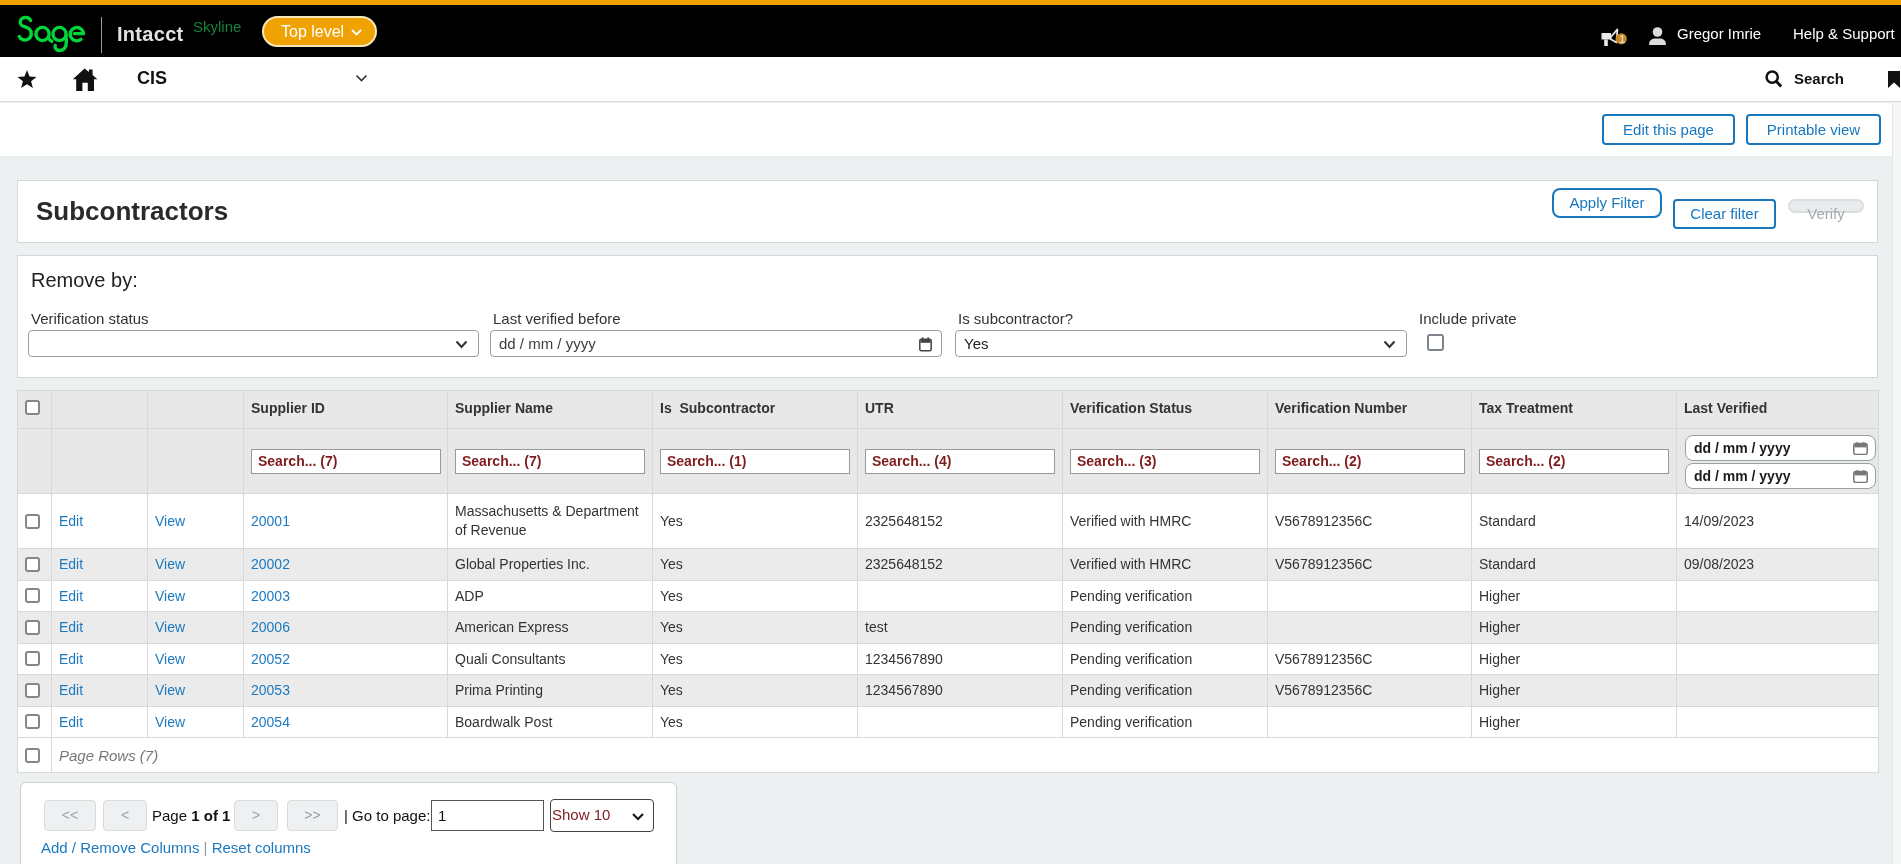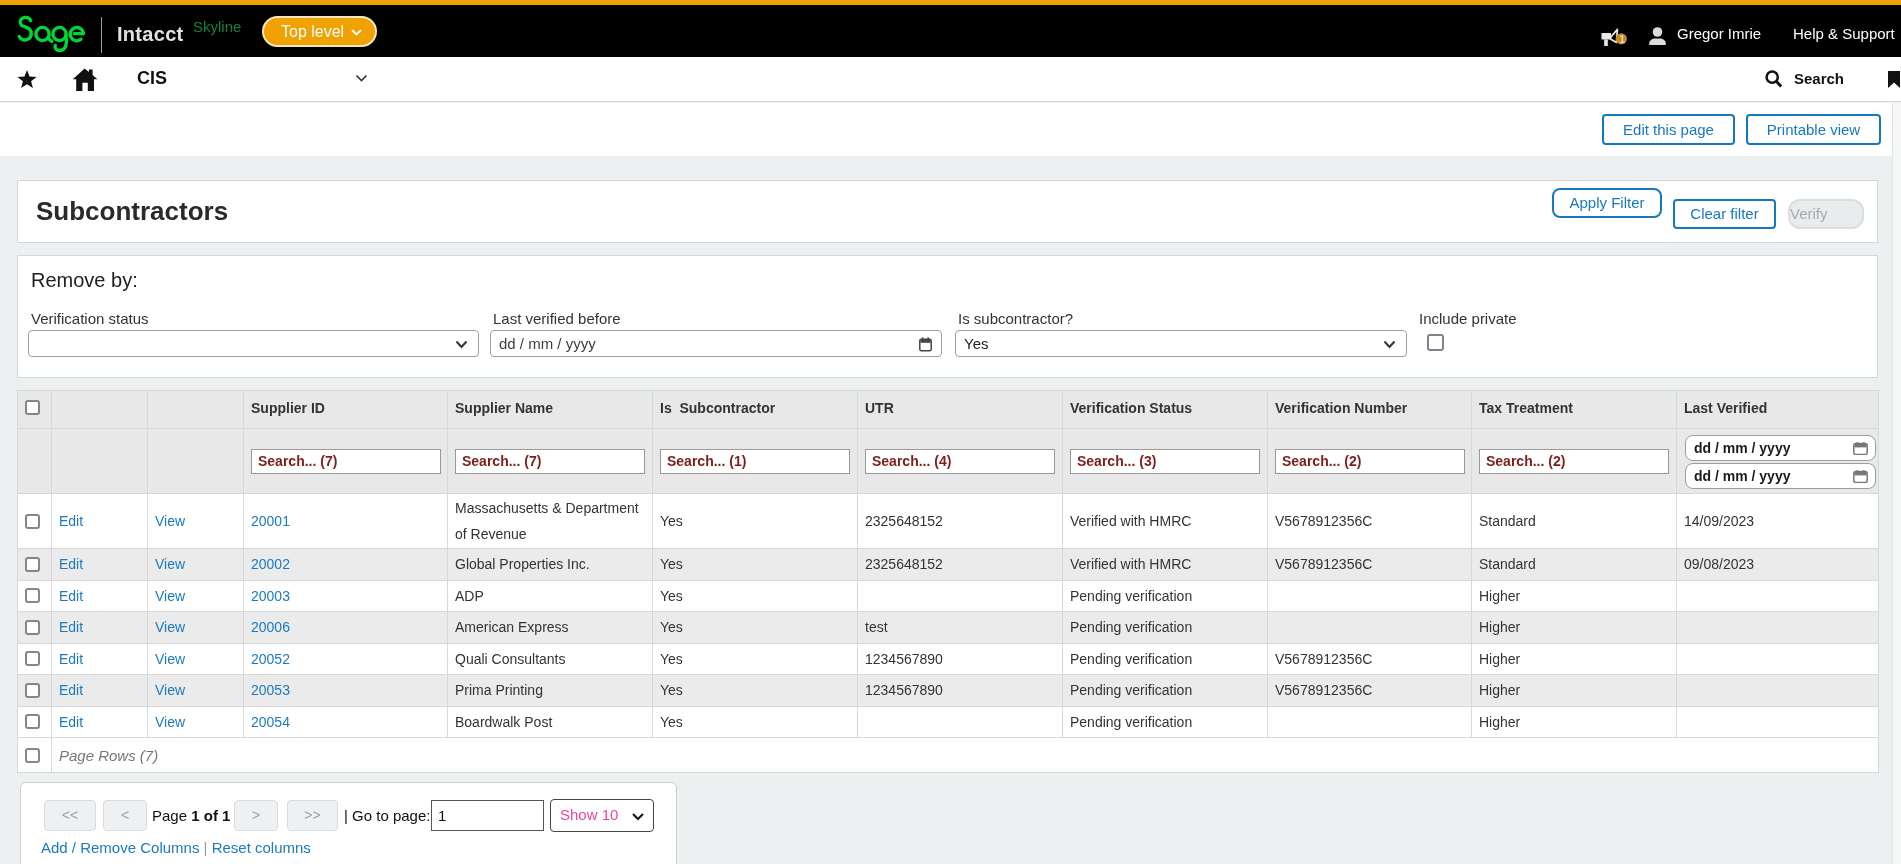--- a/index.html
+++ b/index.html
@@ -88,21 +88,21 @@
 <div class="strip">
   <div class="btn-blue" style="position:absolute;left:1602px;top:11px;width:133px;height:31px;line-height:27px;">Edit this page</div>
   <div class="btn-blue" style="position:absolute;left:1746px;top:11px;width:135px;height:31px;line-height:27px;">Printable view</div>
 </div>
 <div class="rightstrip"></div>
 
 <div class="titlebox">
   <div style="position:absolute;left:18px;top:15px;font-size:26px;font-weight:bold;color:#2a2a2a;">Subcontractors</div>
   <div class="btn-blue" style="position:absolute;left:1534px;top:7px;width:110px;height:30px;line-height:26px;border-radius:8px;">Apply Filter</div>
   <div class="btn-blue" style="position:absolute;left:1655px;top:18px;width:103px;height:30px;line-height:26px;">Clear filter</div>
-  <div style="position:absolute;left:1770px;top:18px;width:76px;height:30px;line-height:26px;border:2px solid #dadedf;background:#e9ecec;color:#a5abad;font-size:15px;text-align:left;border-radius:12px;">Verify</div>
+  <div style="position:absolute;left:1770px;top:18px;width:76px;height:14px;line-height:26px;border:2px solid #dadedf;background:#e9ecec;color:#a5abad;font-size:15px;text-align:center;border-radius:12px;">Verify</div>
 </div>
 
 <div class="filterbox">
   <div style="position:absolute;left:13px;top:13px;font-size:20px;color:#222;">Remove by:</div>
   <div style="position:absolute;left:13px;top:54px;font-size:15px;color:#333;">Verification status</div>
   <div class="fakeselect" style="position:absolute;left:10px;top:74px;width:451px;">
     <svg class="chev" width="13" height="9" viewBox="0 0 13 9">
         <path d="M1.5 1.5 L6.5 7 L11.5 1.5" stroke="#333" stroke-width="2" fill="none"></path>
       </svg>
   </div>
@@ -198,21 +198,21 @@
 </tr>
 </thead>
 <tbody>
 <tr style="height:55px;">
   <td>
             <div class="cb"></div>
           </td>
           <td><a>Edit</a></td>
           <td><a>View</a></td>
           <td><a>20001</a></td>
-  <td style="white-space:normal;line-height:26px;margin-left:15px;">Massachusetts &amp; Department of Revenue</td>
+  <td style="white-space:normal;line-height:19px;margin-left:15px;">Massachusetts &amp; Department of Revenue</td>
   <td>Yes</td>
           <td>2325648152</td>
           <td>Verified with HMRC</td>
           <td>V5678912356C</td>
           <td>Standard</td>
           <td>14/09/2023</td>
 </tr>
 <tr class="alt">
   <td>
             <div class="cb"></div>
@@ -314,21 +314,21 @@
 </div>
 
 <div class="pagebox">
   <div class="pgbtn" style="position:absolute;left:23px;top:17px;width:52px;">&lt;&lt;</div>
   <div class="pgbtn" style="position:absolute;left:82px;top:17px;width:44px;">&lt;</div>
   <div style="position:absolute;left:131px;top:24px;font-size:15px;color:#111;">Page <b>1 of 1</b></div>
   <div class="pgbtn" style="position:absolute;left:213px;top:17px;width:44px;">&gt;</div>
   <div class="pgbtn" style="position:absolute;left:266px;top:17px;width:51px;">&gt;&gt;</div>
   <div style="position:absolute;left:323px;top:24px;font-size:15px;color:#111;">| Go to page:</div>
   <div style="position:absolute;left:410px;top:17px;width:113px;height:31px;border:1px solid #555;background:#fff;font-size:15px;line-height:29px;padding-left:6px;color:#111;">1</div>
-  <div style="position:absolute;left:529px;top:16px;width:104px;height:33px;border:1.5px solid #444;border-radius:4px;background:#fff;font-size:15px;line-height:30px;padding-left:9px;color:#ec4899;">Show 10
+  <div style="position:absolute;left:529px;top:16px;width:104px;height:33px;border:1.5px solid #444;border-radius:4px;background:#fff;font-size:15px;line-height:30px;padding-left:1px;color:#7f1d1d;">Show 10
     <svg style="position:absolute;right:9px;top:13px;" width="12" height="8" viewBox="0 0 12 8">
         <path d="M1 1 L6 6 L11 1" stroke="#111" stroke-width="2" fill="none"></path>
       </svg>
   </div>
   <div style="position:absolute;left:20px;top:56px;font-size:15px;">
     <a>Add / Remove Columns</a><span style="color:#999;"> | </span><a>Reset columns</a>
   </div>
 </div>
 
 </body></html>

